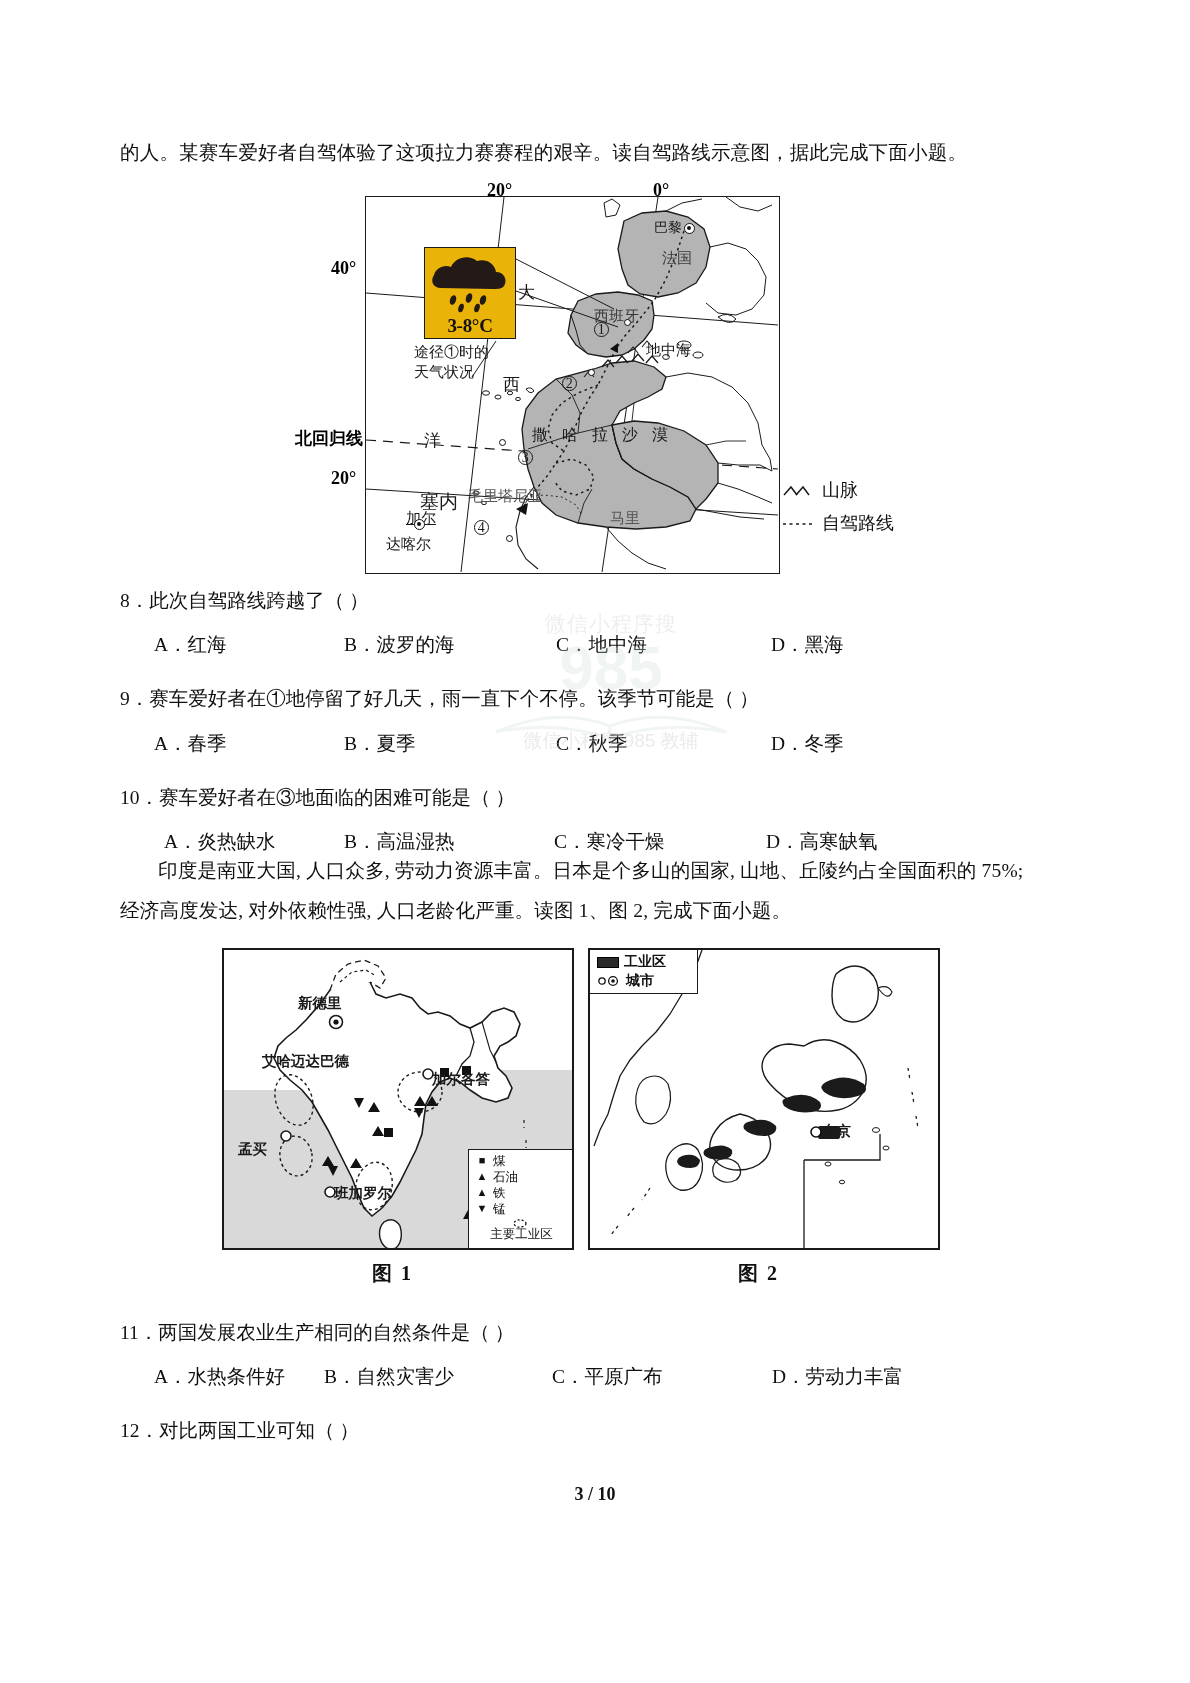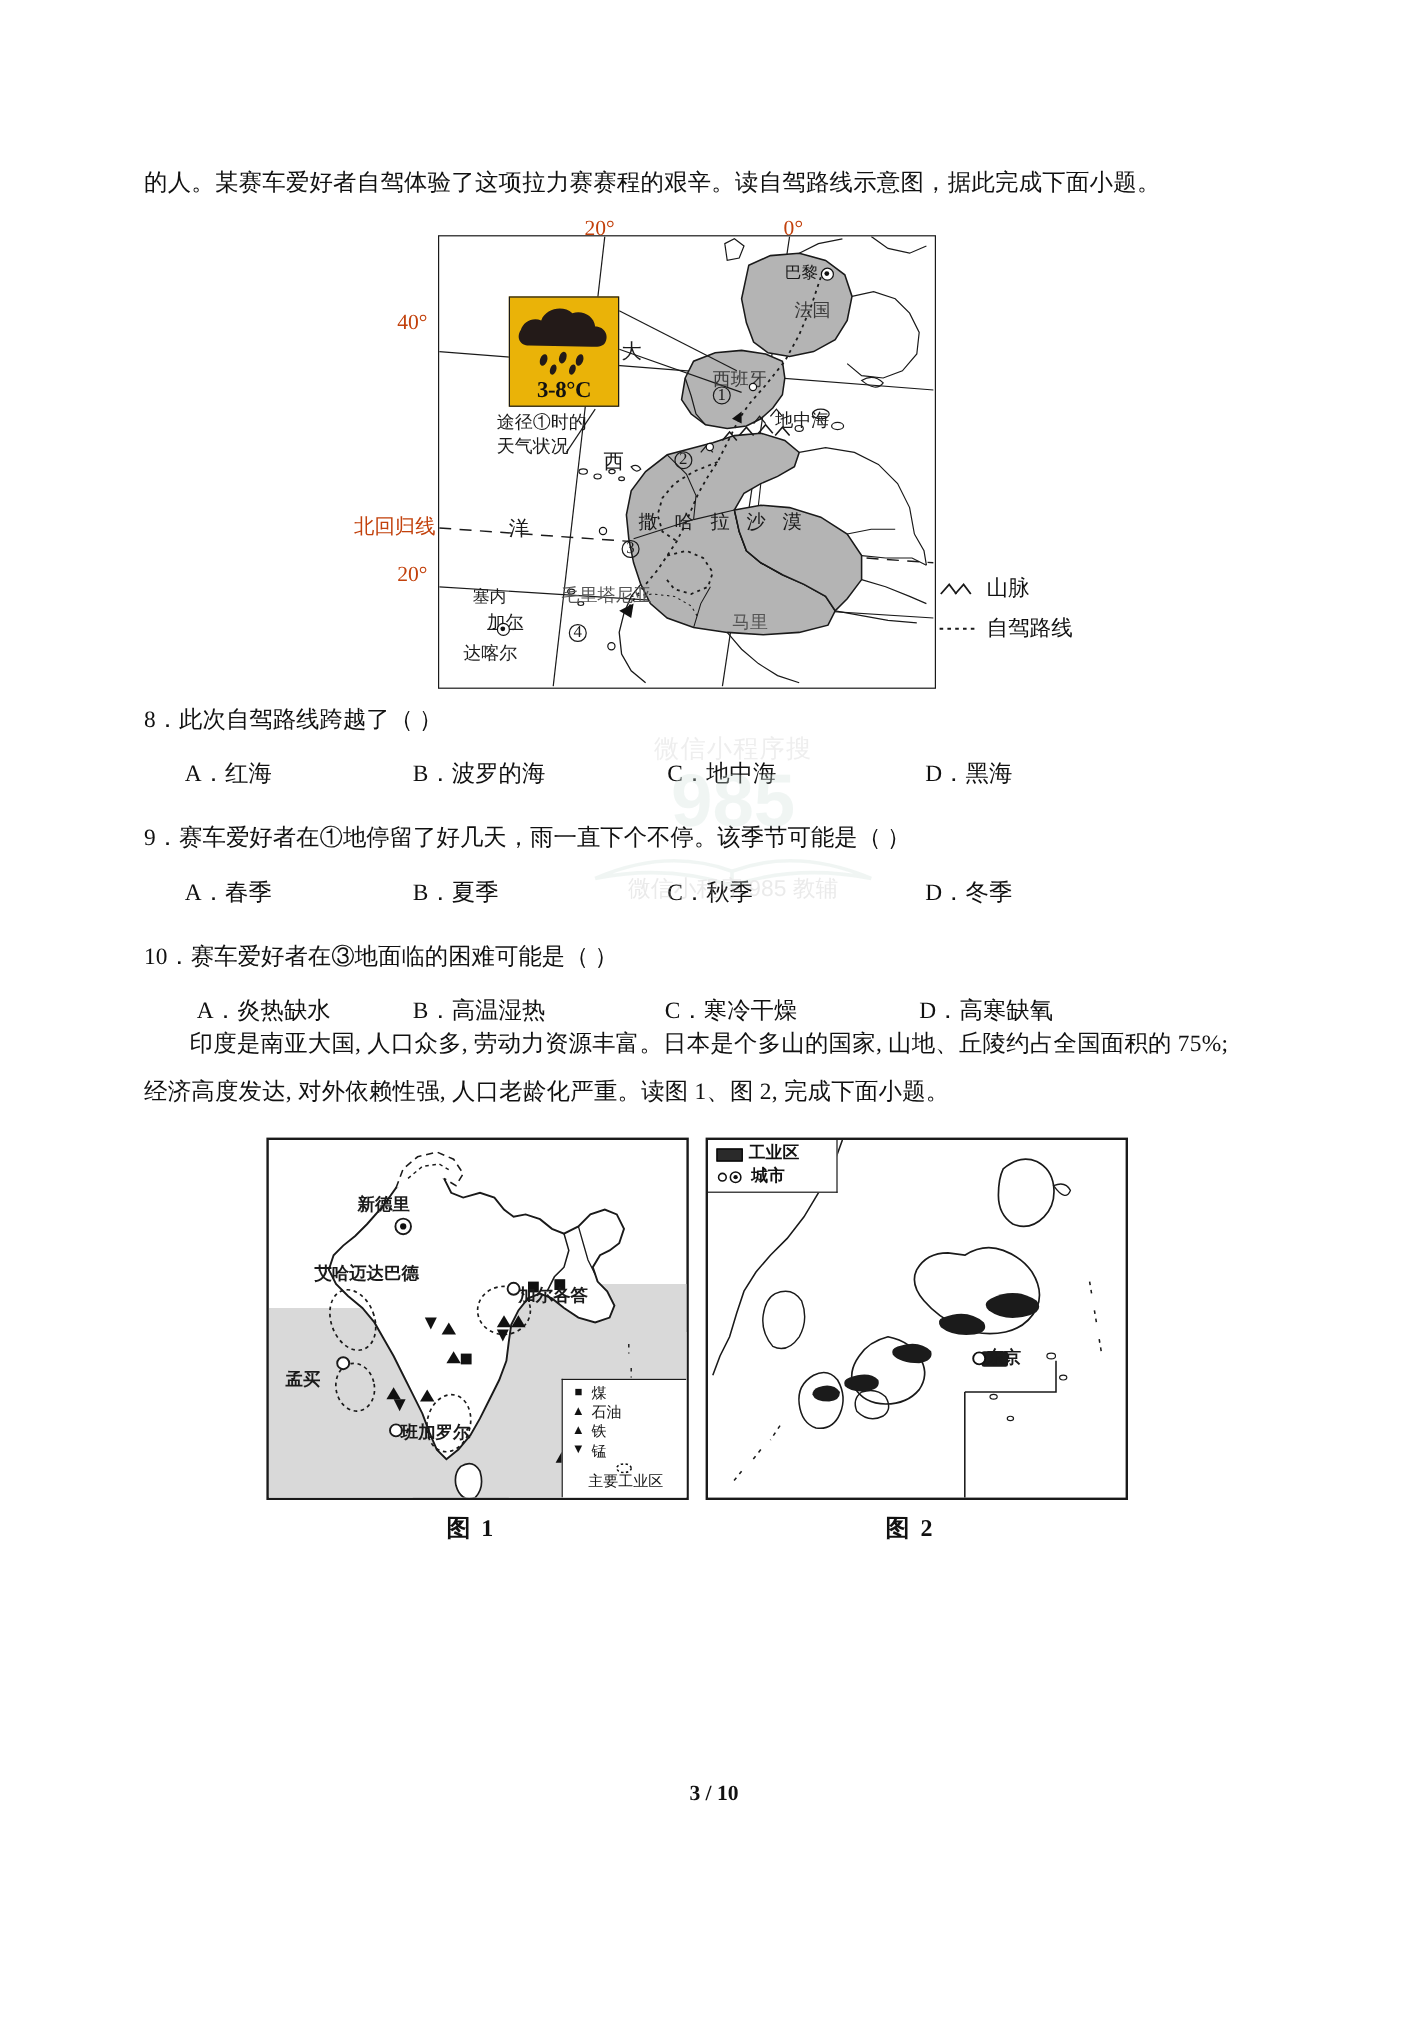--- a/index.html
+++ b/index.html
@@ -46,21 +46,21 @@
   }
   #map1 svg, #map2 svg, #map3 svg { display:block; }
   .maplabel {
     position:absolute;
     font-family:"Liberation Serif","DejaVu Serif",serif;
     color:#1a1a1a;
     white-space:nowrap;
   }
 
   
-  .axlab { position:absolute; font-size:18px; color:#c2410c; white-space:nowrap; }
+  .axlab { position:absolute; font-size:18px; color:#000000; white-space:nowrap;font-weight:bold; }
 
   
   #weatherbox {
     position:absolute; left:58px; top:50px;
     width:92px; height:92px;
     border:1.7px solid #1a1a1a; background:#eab308;
     z-index:5;
   }
   #weatherbox .temp {
     position:absolute; bottom:1px; left:0; right:0;
@@ -287,21 +287,21 @@
       <div class="maplabel" style="left:58px;top:232px;font-size:17px;">洋</div>
 
       <div class="maplabel" style="left:288px;top:22px;font-size:14px;">巴黎</div>
       <div class="dotring" style="left:318px;top:26px;"></div>
       <div class="maplabel" style="left:296px;top:52px;font-size:15px;color:#3a3a3a;">法国</div>
       <div class="maplabel" style="left:228px;top:110px;font-size:15px;color:#3a3a3a;">西班牙</div>
       <div class="maplabel" style="left:280px;top:144px;font-size:15px;">地中海</div>
       <div class="maplabel" style="left:166px;top:228px;font-size:16px;letter-spacing:5px;">撒  哈  拉 沙 漠</div>
       <div class="maplabel" style="left:102px;top:290px;font-size:15px;color:#555;">毛里塔尼亚</div>
       <div class="maplabel" style="left:244px;top:312px;font-size:15px;color:#555;">马里</div>
-      <div class="maplabel" style="left:28px;top:292px;font-size:14px;">塞内</div>
+      <div class="maplabel" style="left:54px;top:292px;font-size:19px;">塞内</div>
       <div class="maplabel" style="left:40px;top:312px;font-size:15px;text-decoration:underline;">加尔</div>
       <div class="maplabel" style="left:20px;top:338px;font-size:15px;">达喀尔</div>
       <div class="dotring" style="left:48px;top:322px;"></div>
 
       <div class="maplabel" style="left:228px;top:124px;">
         <span class="circnum" style="font-size:14px;">1</span>
       </div>
       <div class="dot" style="left:258px;top:122px;"></div>
 
       <div class="maplabel" style="left:196px;top:178px;">
@@ -542,20 +542,30 @@
               <circle cx="16" cy="6" r="1.8" fill="#111"></circle>
             </svg>
           </span>
           <span>城市</span>
         </div>
       </div>
     </div>
     <div class="figcap" style="left:618px;">图 2</div>
   </div>
 
+  <div style="position:absolute;left:120px;right:118px;top:1318px;">
+    <div class="q-line" style="margin-top:0;">11．两国发展农业生产相同的自然条件是（  ）</div>
+    <div class="opts" style="padding-left:34px;">
+      <span style="width:170px;">A．水热条件好</span>
+      <span style="width:228px;">B．自然灾害少</span>
+      <span style="width:220px;">C．平原广布</span>
+      <span>D．劳动力丰富</span>
+    </div>
+    <div class="q-line">12．对比两国工业可知（  ）</div>
+  </div>
 
   <div id="wm">
     <div class="wtop">微信小程序搜</div>
     <div class="wbig">985</div>
     <svg class="wbook" viewBox="0 0 250 60">
       <path d="M10,46 Q70,20 124,40 Q178,20 240,46 Q178,34 124,52 Q70,34 10,46z" fill="none" stroke="#cfe0da" stroke-width="3"></path>
       <path d="M124,40 L124,52" stroke="#cfe0da" stroke-width="3"></path>
     </svg>
     <div class="wbot">微信小程序:985 教辅</div>
   </div>

